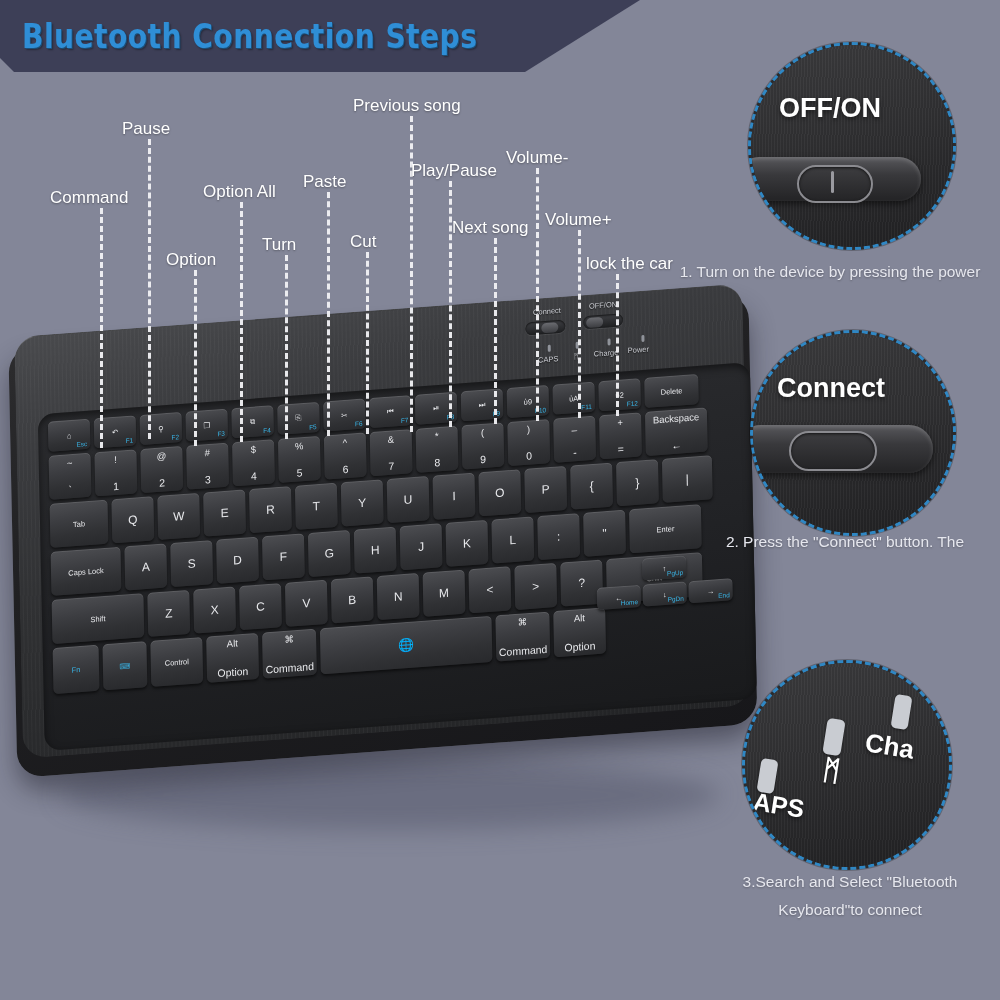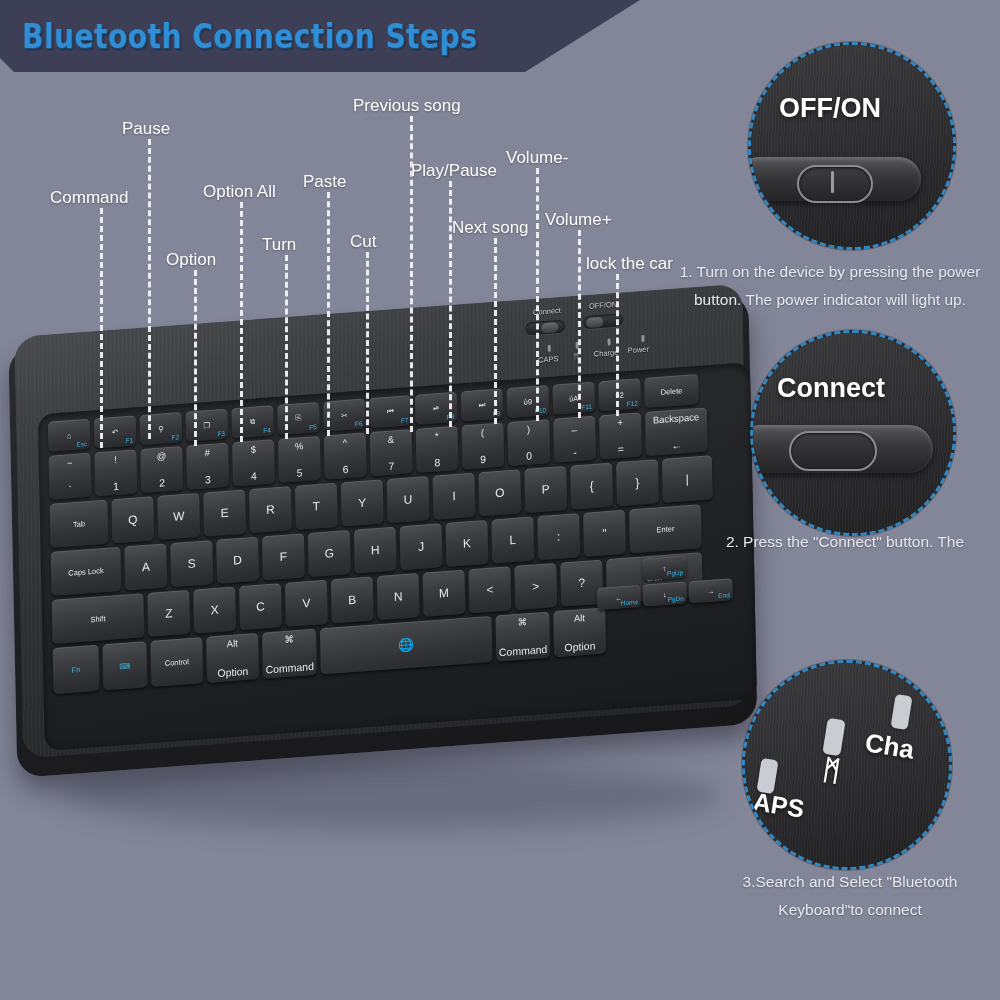--- a/index.html
+++ b/index.html
@@ -471,21 +471,20 @@
     <div class="led" style="left:14px;top:96px;width:17px;height:34px;transform:rotate(9deg);"></div>
     <div class="cap" style="left:8px;top:128px;font-size:25px;transform:rotate(9deg);">APS</div>
     <div class="led" style="left:80px;top:56px;width:18px;height:36px;transform:rotate(9deg);"></div>
     <div class="bt-glyph" style="left:78px;top:92px;font-size:28px;transform:rotate(9deg);">ᛗ</div>
     <div class="led" style="left:148px;top:32px;width:17px;height:34px;transform:rotate(9deg);"></div>
     <div class="cap" style="left:120px;top:68px;font-size:26px;transform:rotate(9deg);">Cha</div>
   </div>
 
   <div class="step" style="left:660px;top:258px;width:340px;">
     <div>1. Turn on the device by pressing the power</div>
-    <div>button. The power indicator will light up.</div>
   </div>
 
   <div class="step" style="left:690px;top:528px;width:310px;">
     <div>2. Press the "Connect" button. The</div>
   </div>
 
   <div class="step" style="left:700px;top:868px;width:300px;">
     <div>3.Search and Select "Bluetooth</div>
     <div>Keyboard"to connect</div>
   </div>

